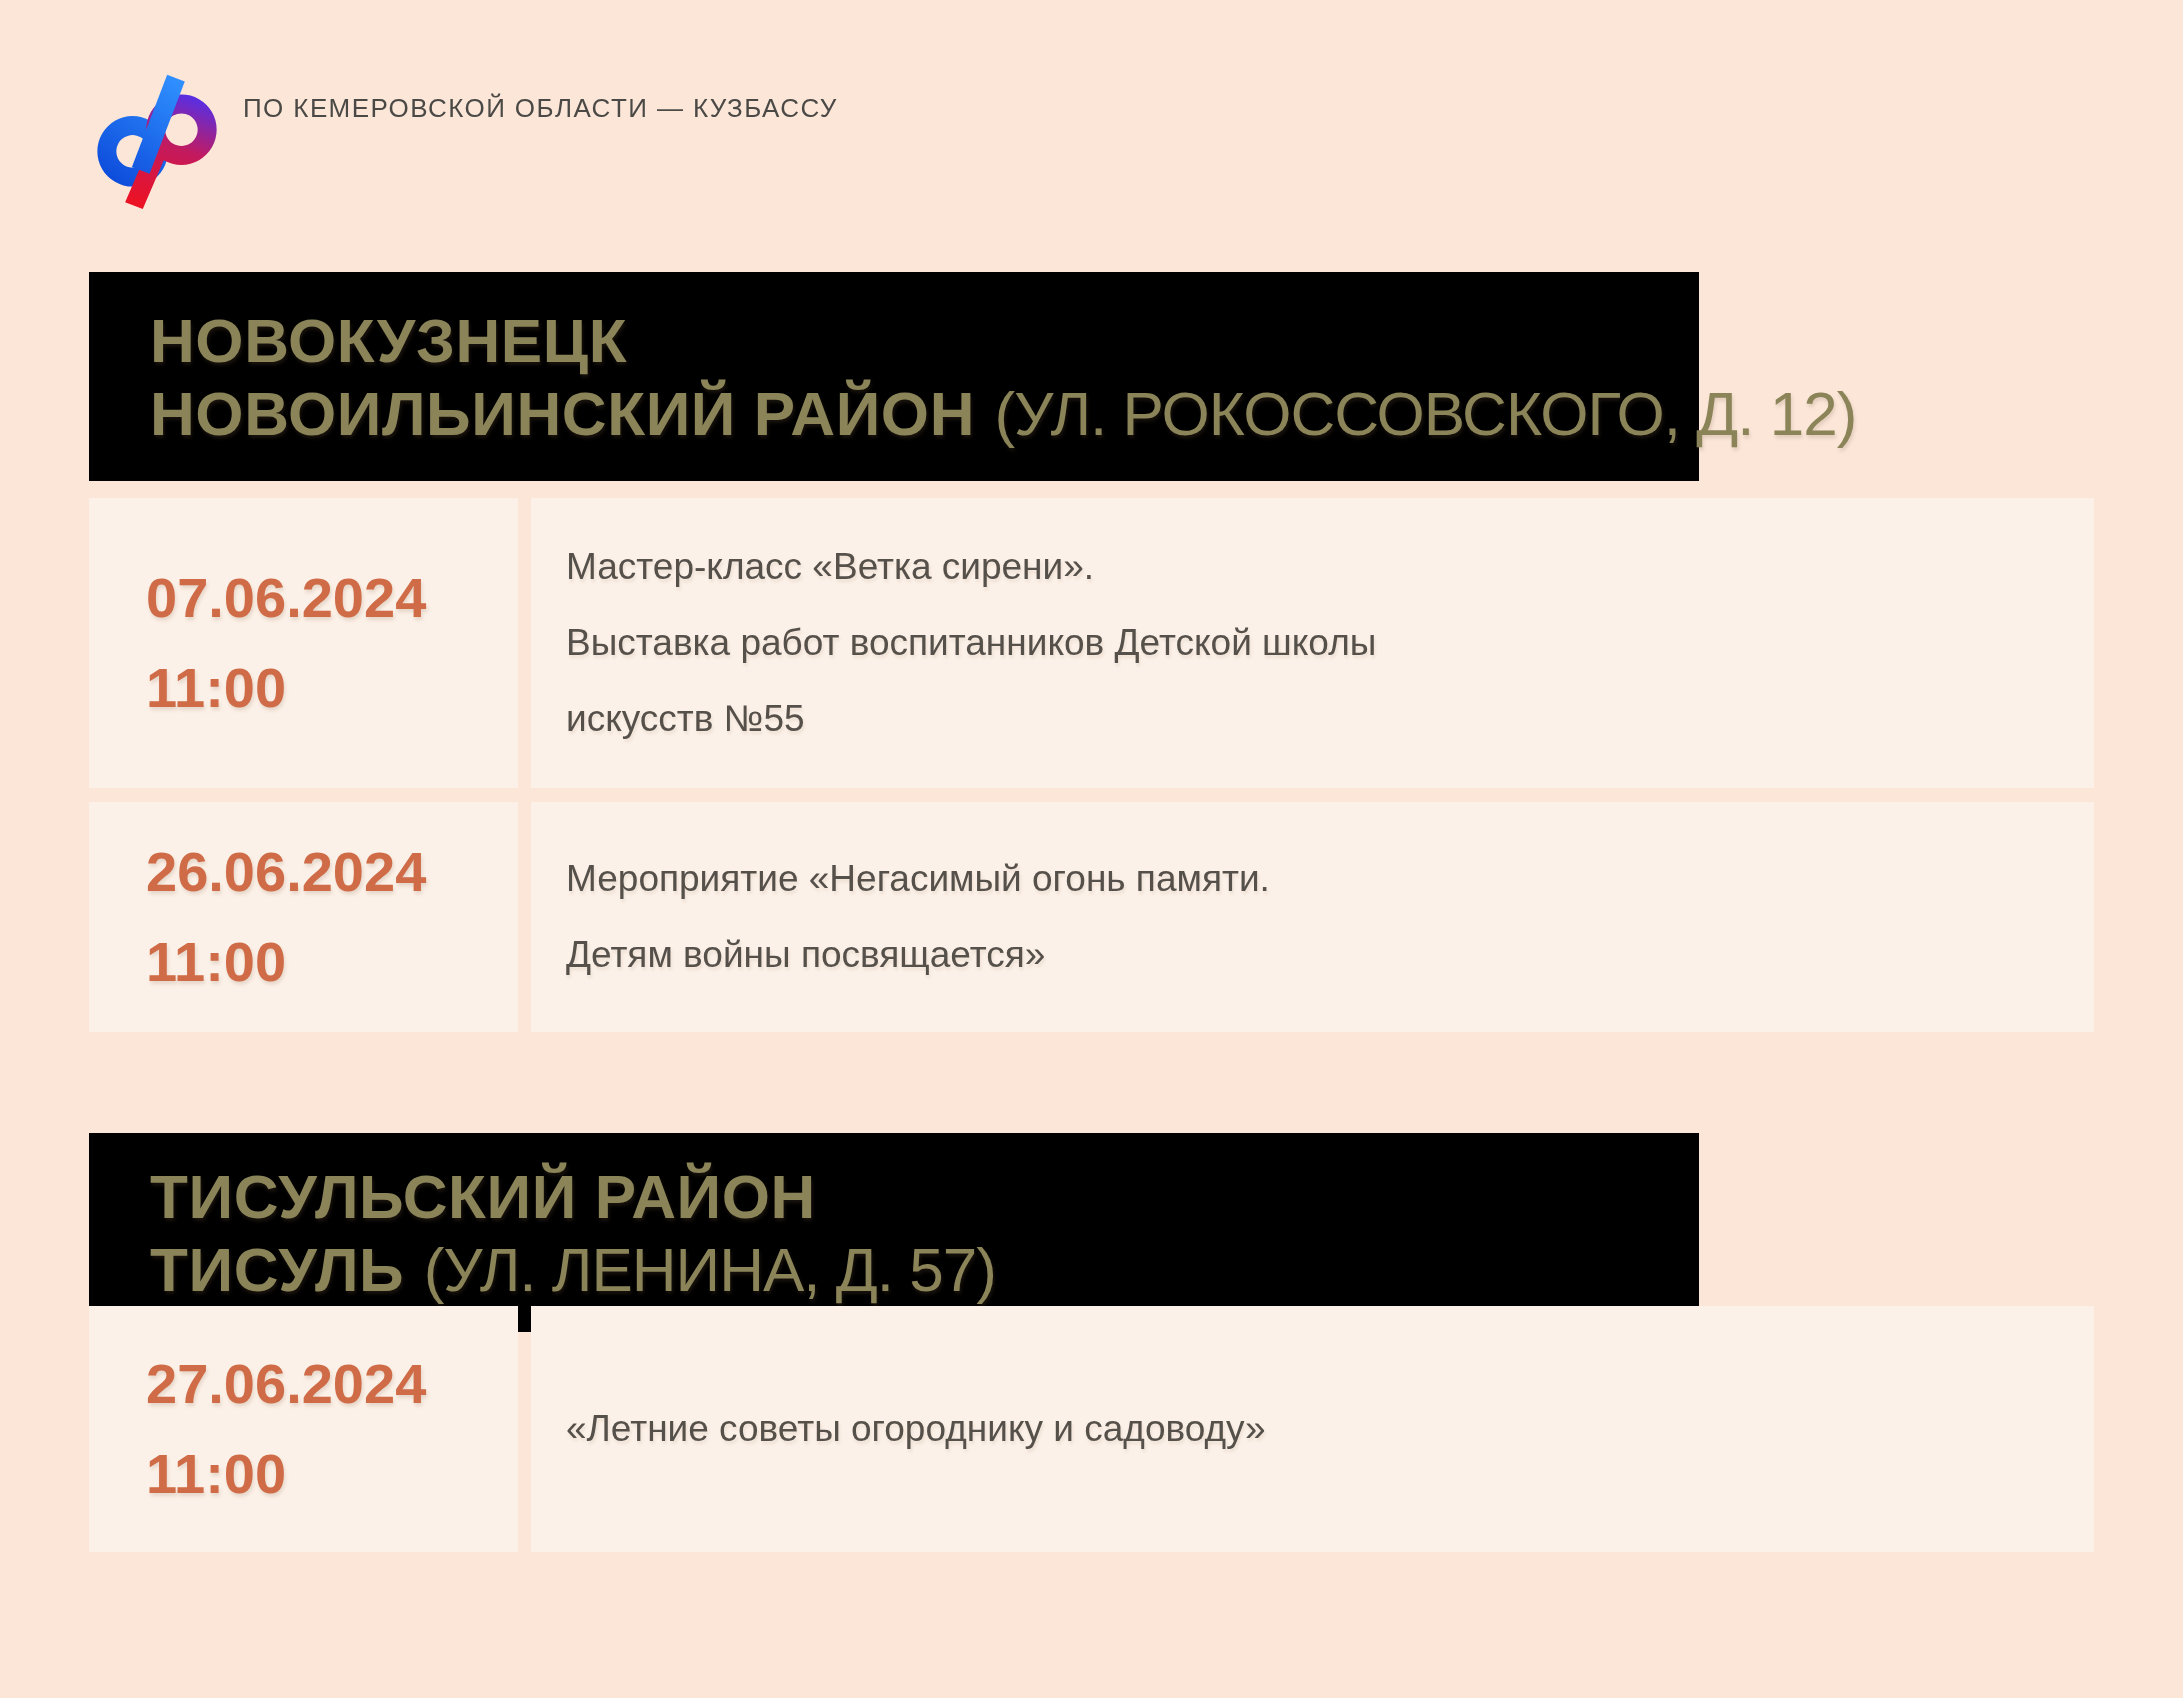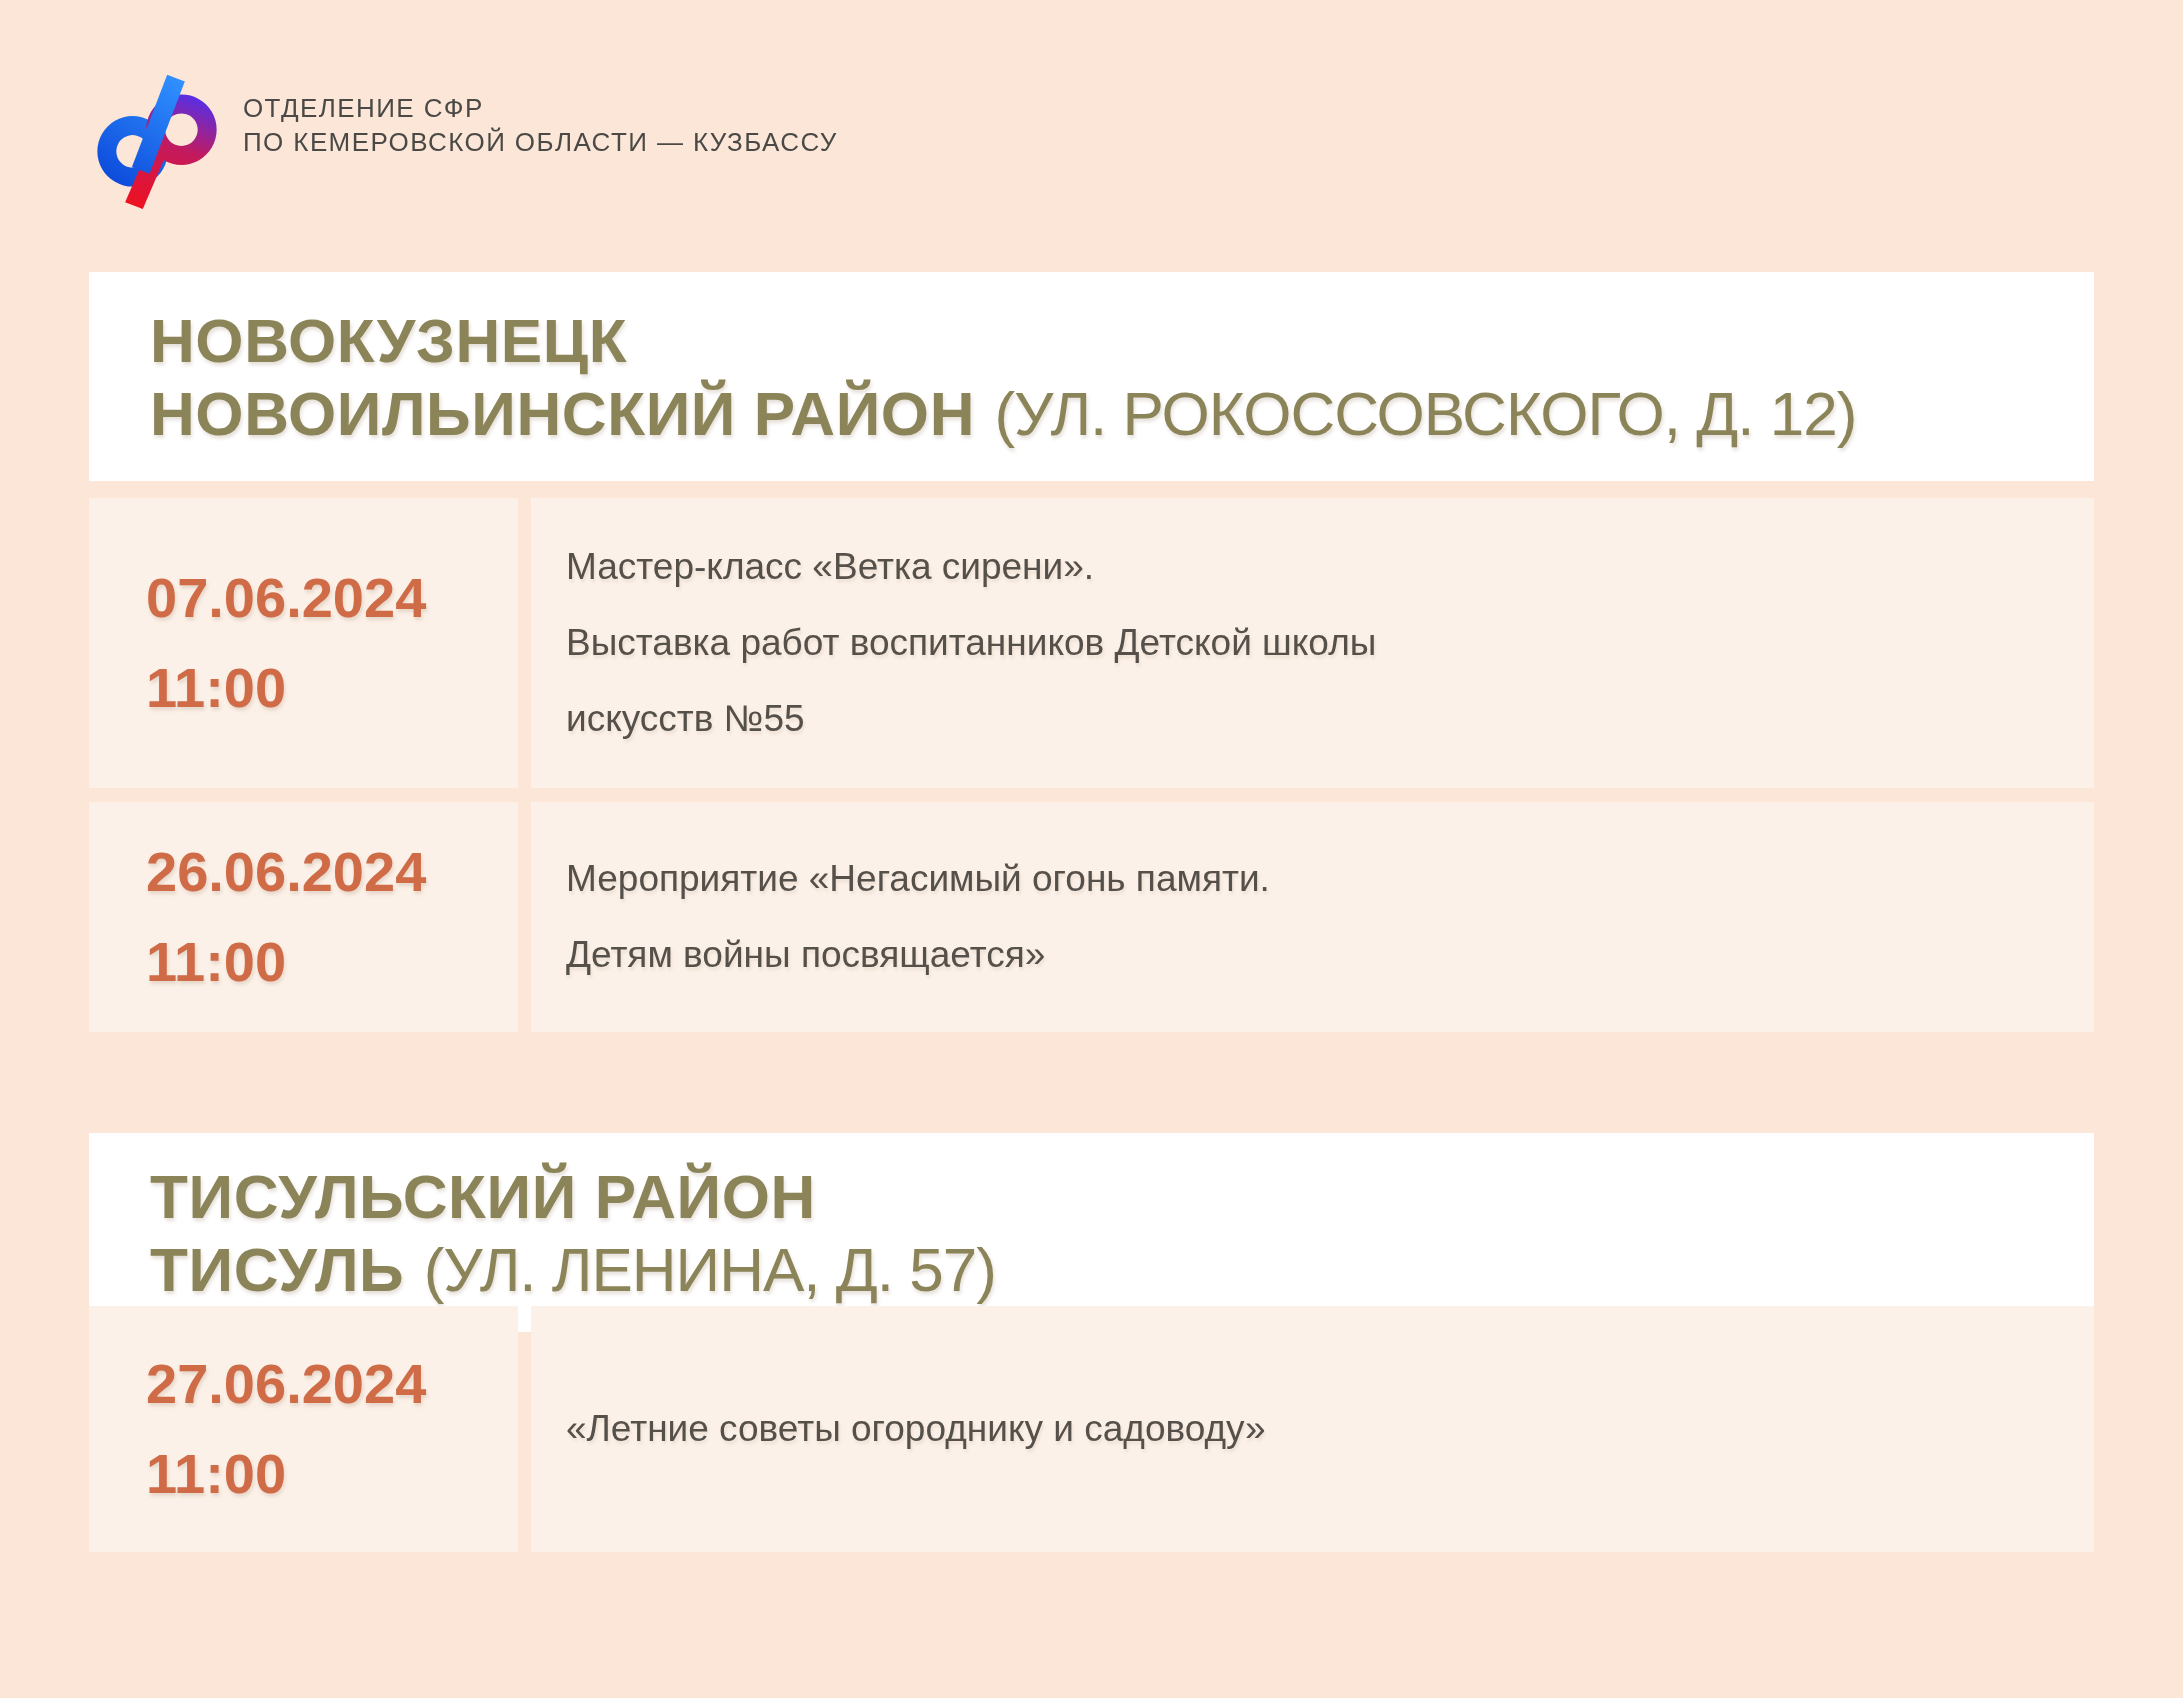--- a/index.html
+++ b/index.html
@@ -28,22 +28,22 @@
     line-height: 34px;
     letter-spacing: 1.4px;
     color: #4b4946;
     font-weight: 400;
   }
 
   
   .panel {
     position: absolute;
     left: 89px;
-    width: 2005px;
-    background: #ffffff;
+    width: 1610px;
+    background: #000000;
     display: flex;
     flex-direction: column;
     justify-content: center;
     padding-left: 61px;
     box-sizing: border-box;
   }
   .panel.p1 { top: 272px;  height: 209px; }
   .panel.p2 { top: 1093px; height: 199px; margin-top: 40px; }
   .title {
     font-size: 62px;
@@ -121,21 +121,20 @@
 
       <path fill="url(#lgBlue)" fill-rule="evenodd" d="M32 34 a26 26 0 1 0 0.001 0 z m0 14 a12 12 0 1 0 0.001 0 z"></path>
 
       <path fill="url(#lgRed)" fill-rule="evenodd" d="M68 18 a26 26 0 1 0 0.001 0 z m0 14 a12 12 0 1 0 0.001 0 z"></path>
       <polygon fill="url(#lgRed)" points="45.5,53.5 58.5,58.5 39.5,102.5 26.5,97.5"></polygon>
 
       <polygon fill="url(#lgBlue)" points="31.5,71.5 44.5,76.5 70.5,8.5 57.5,3.5"></polygon>
     </svg>
   </div>
   <div class="brand-text">
-    <div>ОТДЕЛЕНИЕ СФР</div>
     <div>ПО КЕМЕРОВСКОЙ ОБЛАСТИ — КУЗБАССУ</div>
   </div>
 </header>
 
 <section class="panel p1">
   <div class="title">НОВОКУЗНЕЦК</div>
   <div class="title">
     <span>НОВОИЛЬИНСКИЙ РАЙОН</span><span class="addr">(УЛ. РОКОССОВСКОГО, Д. 12)</span>
   </div>
 </section>

